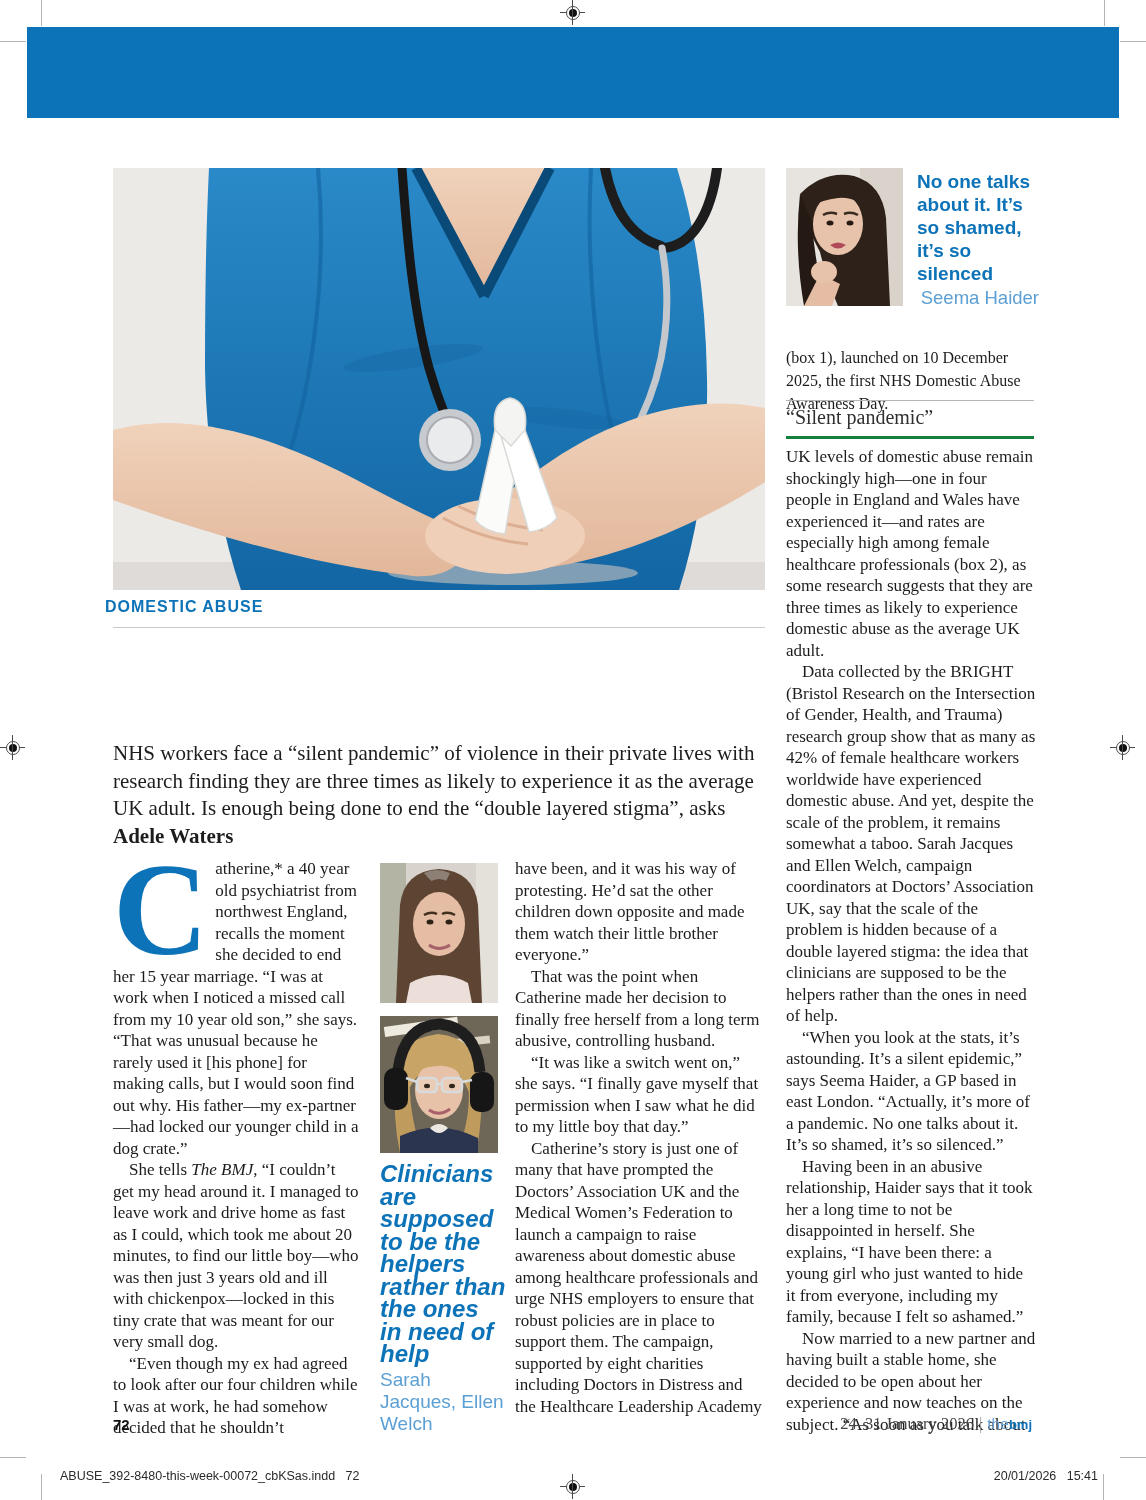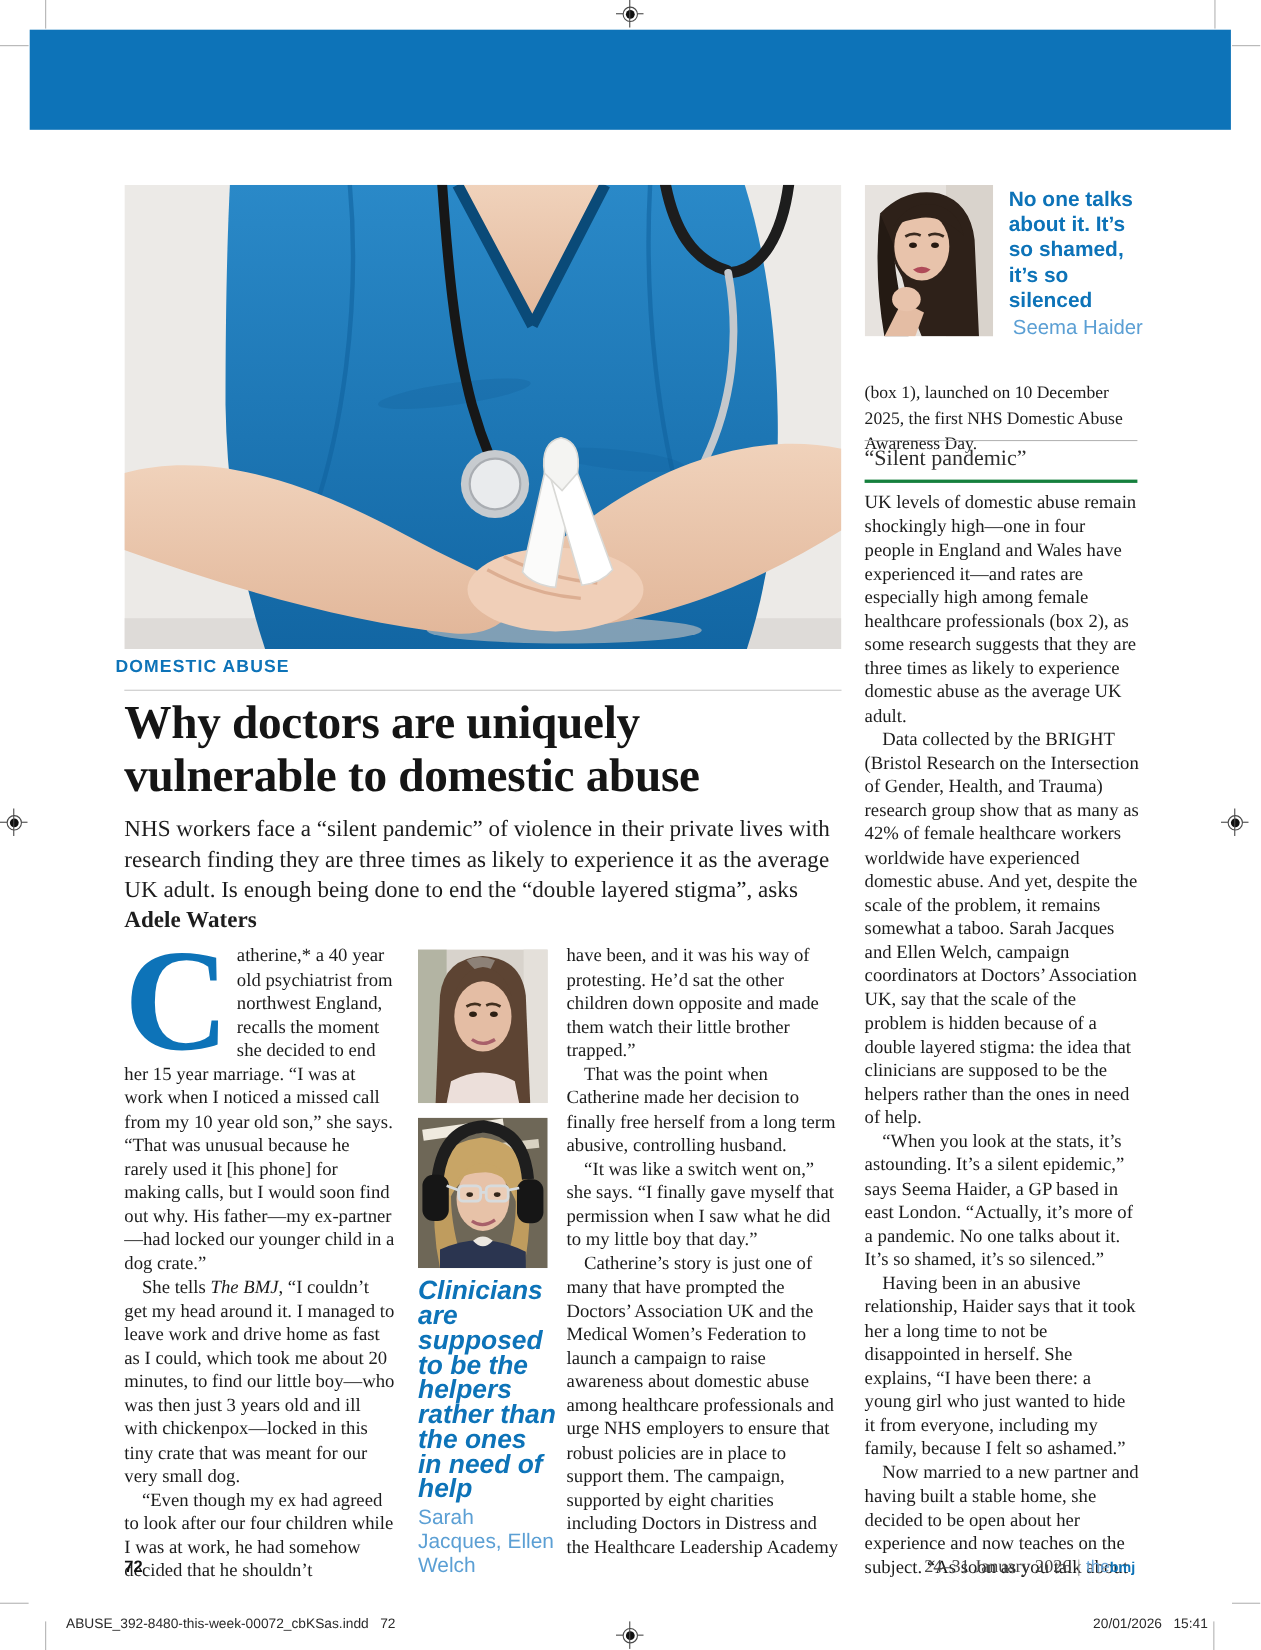--- a/index.html
+++ b/index.html
@@ -178,21 +178,20 @@
   <div class="col sb-body">
     <p>UK levels of domestic abuse remain shockingly high—one in four people in England and Wales have experienced it—and rates are especially high among female healthcare professionals (box 2), as some research suggests that they are three times as likely to experience domestic abuse as the average UK adult.</p>
     <p class="indent">Data collected by the BRIGHT (Bristol Research on the Intersection of Gender, Health, and Trauma) research group show that as many as 42% of female healthcare workers worldwide have experienced domestic abuse. And yet, despite the scale of the problem, it remains somewhat a taboo. Sarah Jacques and Ellen Welch, campaign coordinators at Doctors’ Association UK, say that the scale of the problem is hidden because of a double layered stigma: the idea that clinicians are supposed to be the helpers rather than the ones in need of help.</p>
     <p class="indent">“When you look at the stats, it’s astounding. It’s a silent epidemic,” says Seema Haider, a GP based in east London. “Actually, it’s more of a pandemic. No one talks about it. It’s so shamed, it’s so silenced.”</p>
     <p class="indent">Having been in an abusive relationship, Haider says that it took her a long time to not be disappointed in herself. She explains, “I have been there: a young girl who just wanted to hide it from everyone, including my family, because I felt so ashamed.”</p>
     <p class="indent">Now married to a new partner and having built a stable home, she decided to be open about her experience and now teaches on the subject. “As soon as you talk about</p>
   </div>
 
   <div class="kicker">DOMESTIC ABUSE</div>
   <div class="kicker-rule"></div>
-  <h1 class="headline" style="margin:0">Why doctors are uniquely vulnerable to domestic abuse</h1>
   <p class="standfirst" style="margin:0"><span>NHS workers face a “silent pandemic” of violence in their private lives with research finding they are three times as likely to experience it as the average UK adult. Is enough being done to end the “double layered stigma”, asks </span><strong>Adele Waters</strong></p>
 
   <div class="col col1">
     <p><span class="dropcap">C</span><span>atherine,* a 40 year old psychiatrist from northwest England, recalls the moment she decided to end her 15 year marriage. “I was at work when I noticed a missed call from my 10 year old son,” she says. “That was unusual because he rarely used it [his phone] for making calls, but I would soon find out why. His father—my ex-partner—had locked our younger child in a dog crate.”</span></p>
     <p class="indent"><span>She tells </span><em>The BMJ</em><span>, “I couldn’t get my head around it. I managed to leave work and drive home as fast as I could, which took me about 20 minutes, to find our little boy—who was then just 3 years old and ill with chickenpox—locked in this tiny crate that was meant for our very small dog.</span></p>
     <p class="indent">“Even though my ex had agreed to look after our four children while I was at work, he had somehow decided that he shouldn’t</p>
   </div>
 
   <div class="photo p-sarah">
     <svg viewBox="0 0 118 140" preserveAspectRatio="none">
@@ -233,21 +232,21 @@
       <path d="M50,112 Q59,104 68,112 Q59,122 50,112 Z" fill="#ece7e0"></path>
     </svg>
   </div>
 
   <div class="mid-quote">
     <p class="q">Clinicians are supposed to be the helpers rather than the ones in need of help</p>
     <p class="attr">Sarah Jacques, Ellen Welch</p>
   </div>
 
   <div class="col col3">
-    <p>have been, and it was his way of protesting. He’d sat the other children down opposite and made them watch their little brother trapped.”</p>
+    <p>have been, and it was his way of protesting. He’d sat the other children down opposite and made them watch their little brother everyone.”</p>
     <p class="indent">That was the point when Catherine made her decision to finally free herself from a long term abusive, controlling husband.</p>
     <p class="indent">“It was like a switch went on,” she says. “I finally gave myself that permission when I saw what he did to my little boy that day.”</p>
     <p class="indent">Catherine’s story is just one of many that have prompted the Doctors’ Association UK and the Medical Women’s Federation to launch a campaign to raise awareness about domestic abuse among healthcare professionals and urge NHS employers to ensure that robust policies are in place to support them. The campaign, supported by eight charities including Doctors in Distress and the Healthcare Leadership Academy</p>
   </div>
 
   <div class="page-num">72</div>
   <div class="issue-line"><span>24–31 January 2026</span><span class="sep">|</span><span class="the">the</span><span class="bmj">bmj</span></div>
 
   <div class="slug slug-left">ABUSE_392-8480-this-week-00072_cbKSas.indd   72</div>
   <div class="slug slug-right">20/01/2026   15:41</div>

